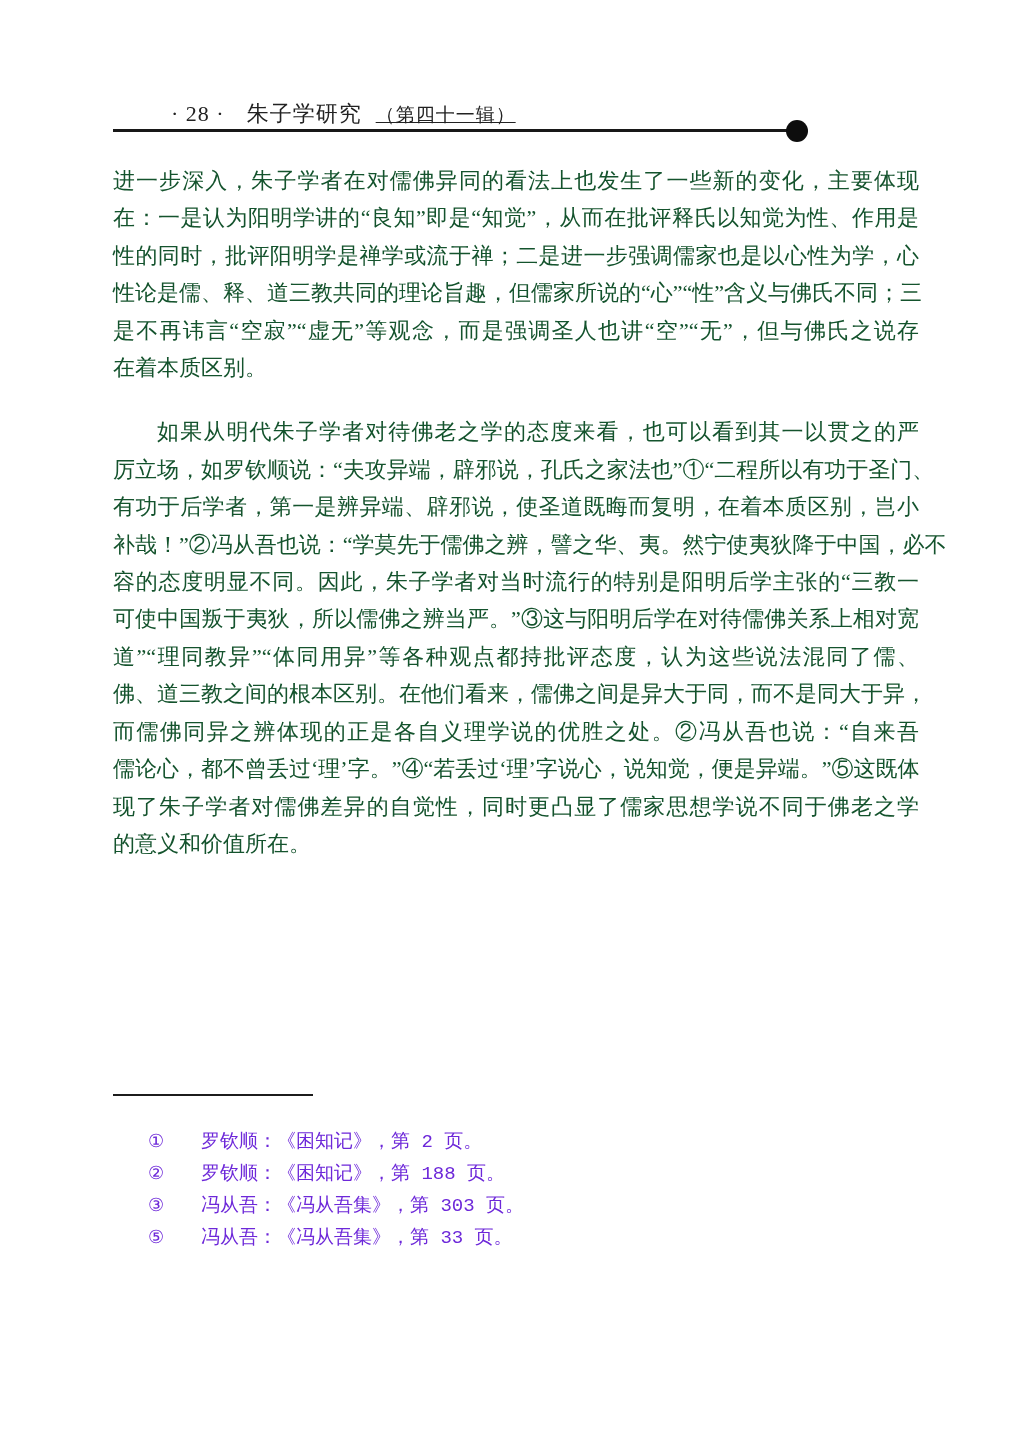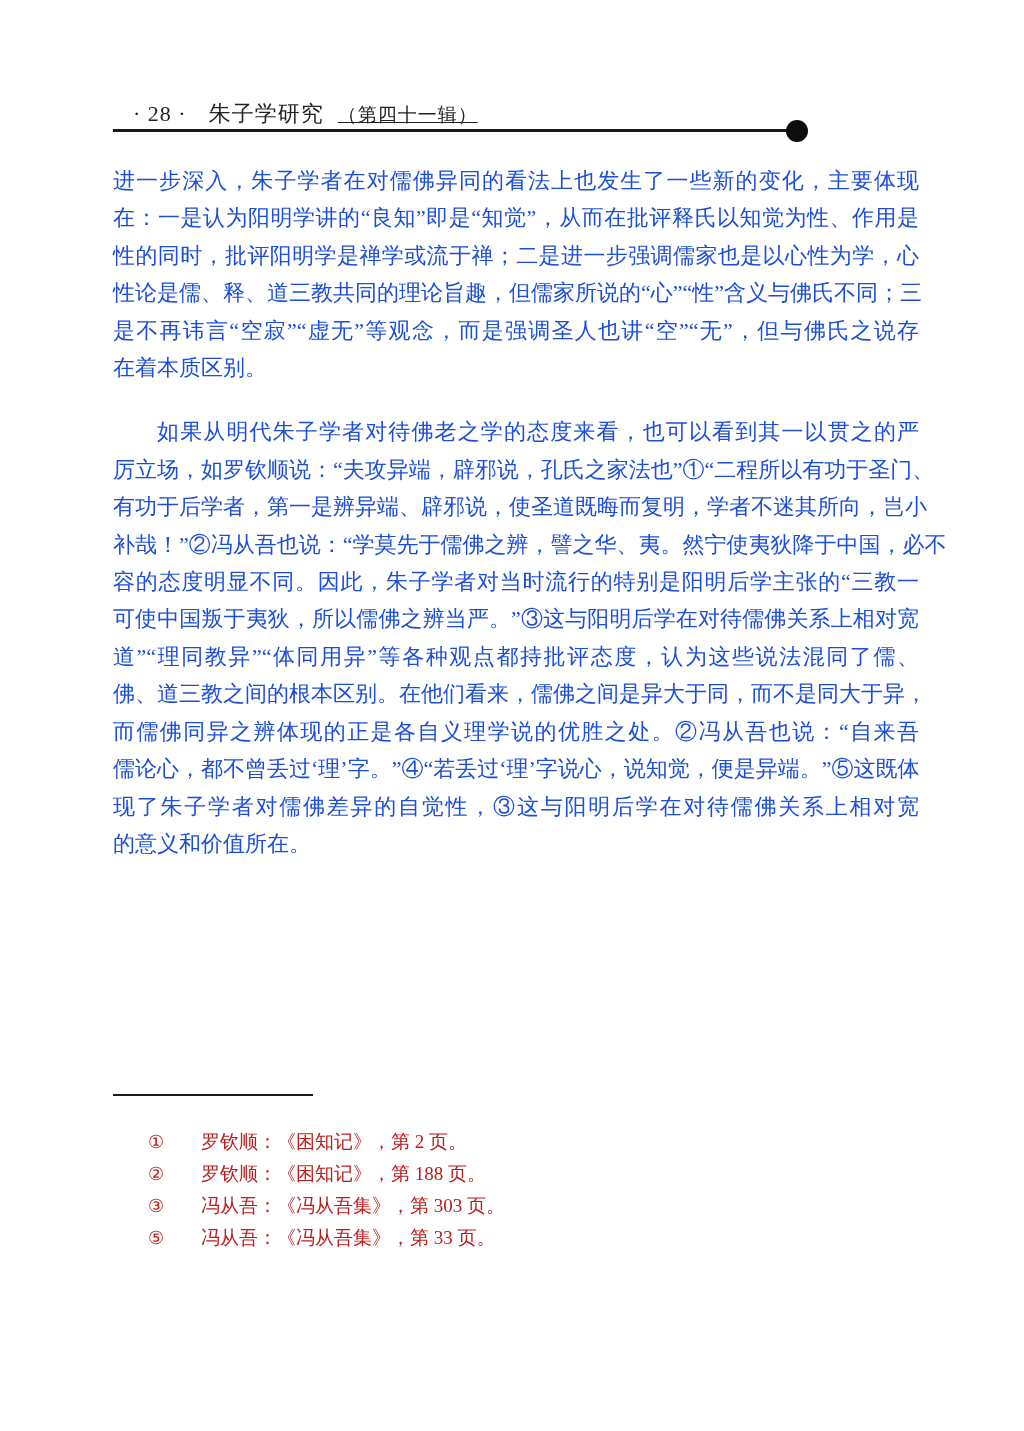--- a/index.html
+++ b/index.html
@@ -22,21 +22,21 @@
     position: absolute;
     left: 133px;
     top: 99px;
     display: flex;
     align-items: baseline;
     font-size: 22px;
     letter-spacing: 1px;
     white-space: nowrap;
     color: #222;
   }
-  .running-head .page-marker { margin-right: 22px; }
+  .running-head .page-marker { margin-right: 22px; margin-left: 38px; }
   .running-head .book-title  { margin-right: 14px; text-align: right; }
   .running-head .volume-label { font-size: 19px; text-decoration: underline; }
 
   .header-rule {
     position: absolute;
     left: 113px;
     top: 129px;
     width: 676px;
     height: 3px;
     background: #181818;
@@ -52,21 +52,21 @@
   }
 
   
   .body-text {
     position: absolute;
     left: 113px;
     top: 162px;
     width: 806px;
     font-size: 22px;
     line-height: 37.4px;
-    color: #1d4ed8;
+    color: #14532d;
   }
   .paragraph { margin: 0; }
   .paragraph + .paragraph { margin-top: 27px; }
   .text-line {
     text-align: justify;
     text-align-last: justify;
     text-justify: inter-character;
     white-space: nowrap;
   }
   .text-line.para-end {
@@ -85,21 +85,22 @@
     height: 2px;
     background: #1c1c1c;
   }
   .footnote-list {
     position: absolute;
     left: 148px;
     top: 1126px;
     width: 700px;
     font-size: 19px;
     line-height: 32px;
-    color: #b91c1c;
+    color: #6d28d9;
+    font-family: Liberation Mono, monospace;
   }
   .footnote-item { white-space: nowrap; }
   .footnote-marker {
     display: inline-block;
     width: 20px;
     margin-right: 33px;
     font-size: 18px;
   }
 </style>
 </head>
@@ -120,29 +121,29 @@
       <div class="text-line">进一步深入，朱子学者在对儒佛异同的看法上也发生了一些新的变化，主要体现</div>
       <div class="text-line">在：一是认为阳明学讲的“良知”即是“知觉”，从而在批评释氏以知觉为性、作用是</div>
       <div class="text-line">性的同时，批评阳明学是禅学或流于禅；二是进一步强调儒家也是以心性为学，心</div>
       <div class="text-line">性论是儒、释、道三教共同的理论旨趣，但儒家所说的“心”“性”含义与佛氏不同；三</div>
       <div class="text-line">是不再讳言“空寂”“虚无”等观念，而是强调圣人也讲“空”“无”，但与佛氏之说存</div>
       <div class="text-line para-end">在着本质区别。</div>
     </div>
     <div class="paragraph">
       <div class="text-line para-first">如果从明代朱子学者对待佛老之学的态度来看，也可以看到其一以贯之的严</div>
       <div class="text-line">厉立场，如罗钦顺说：“夫攻异端，辟邪说，孔氏之家法也”①“二程所以有功于圣门、</div>
-      <div class="text-line">有功于后学者，第一是辨异端、辟邪说，使圣道既晦而复明，学者不迷其所向，岂小</div>
+      <div class="text-line">有功于后学者，第一是辨异端、辟邪说，使圣道既晦而复明，在着本质区别，岂小</div>
       <div class="text-line">补哉！”②冯从吾也说：“学莫先于儒佛之辨，譬之华、夷。然宁使夷狄降于中国，必不</div>
       <div class="text-line">容的态度明显不同。因此，朱子学者对当时流行的特别是阳明后学主张的“三教一</div>
       <div class="text-line">可使中国叛于夷狄，所以儒佛之辨当严。”③这与阳明后学在对待儒佛关系上相对宽</div>
       <div class="text-line">道”“理同教异”“体同用异”等各种观点都持批评态度，认为这些说法混同了儒、</div>
       <div class="text-line">佛、道三教之间的根本区别。在他们看来，儒佛之间是异大于同，而不是同大于异，</div>
       <div class="text-line">而儒佛同异之辨体现的正是各自义理学说的优胜之处。②冯从吾也说：“自来吾</div>
       <div class="text-line">儒论心，都不曾丢过‘理’字。”④“若丢过‘理’字说心，说知觉，便是异端。”⑤这既体</div>
-      <div class="text-line">现了朱子学者对儒佛差异的自觉性，③这与阳明后学在对待儒佛关系上相对宽</div>
+      <div class="text-line">现了朱子学者对儒佛差异的自觉性，同时更凸显了儒家思想学说不同于佛老之学</div>
       <div class="text-line para-end">的意义和价值所在。</div>
     </div>
   </div>
 
   <div class="footnote-separator"></div>
   <div class="footnote-list">
     <div class="footnote-item">
       <span class="footnote-marker">①</span><span class="footnote-text">罗钦顺：《困知记》，第 2 页。</span>
     </div>
     <div class="footnote-item">

